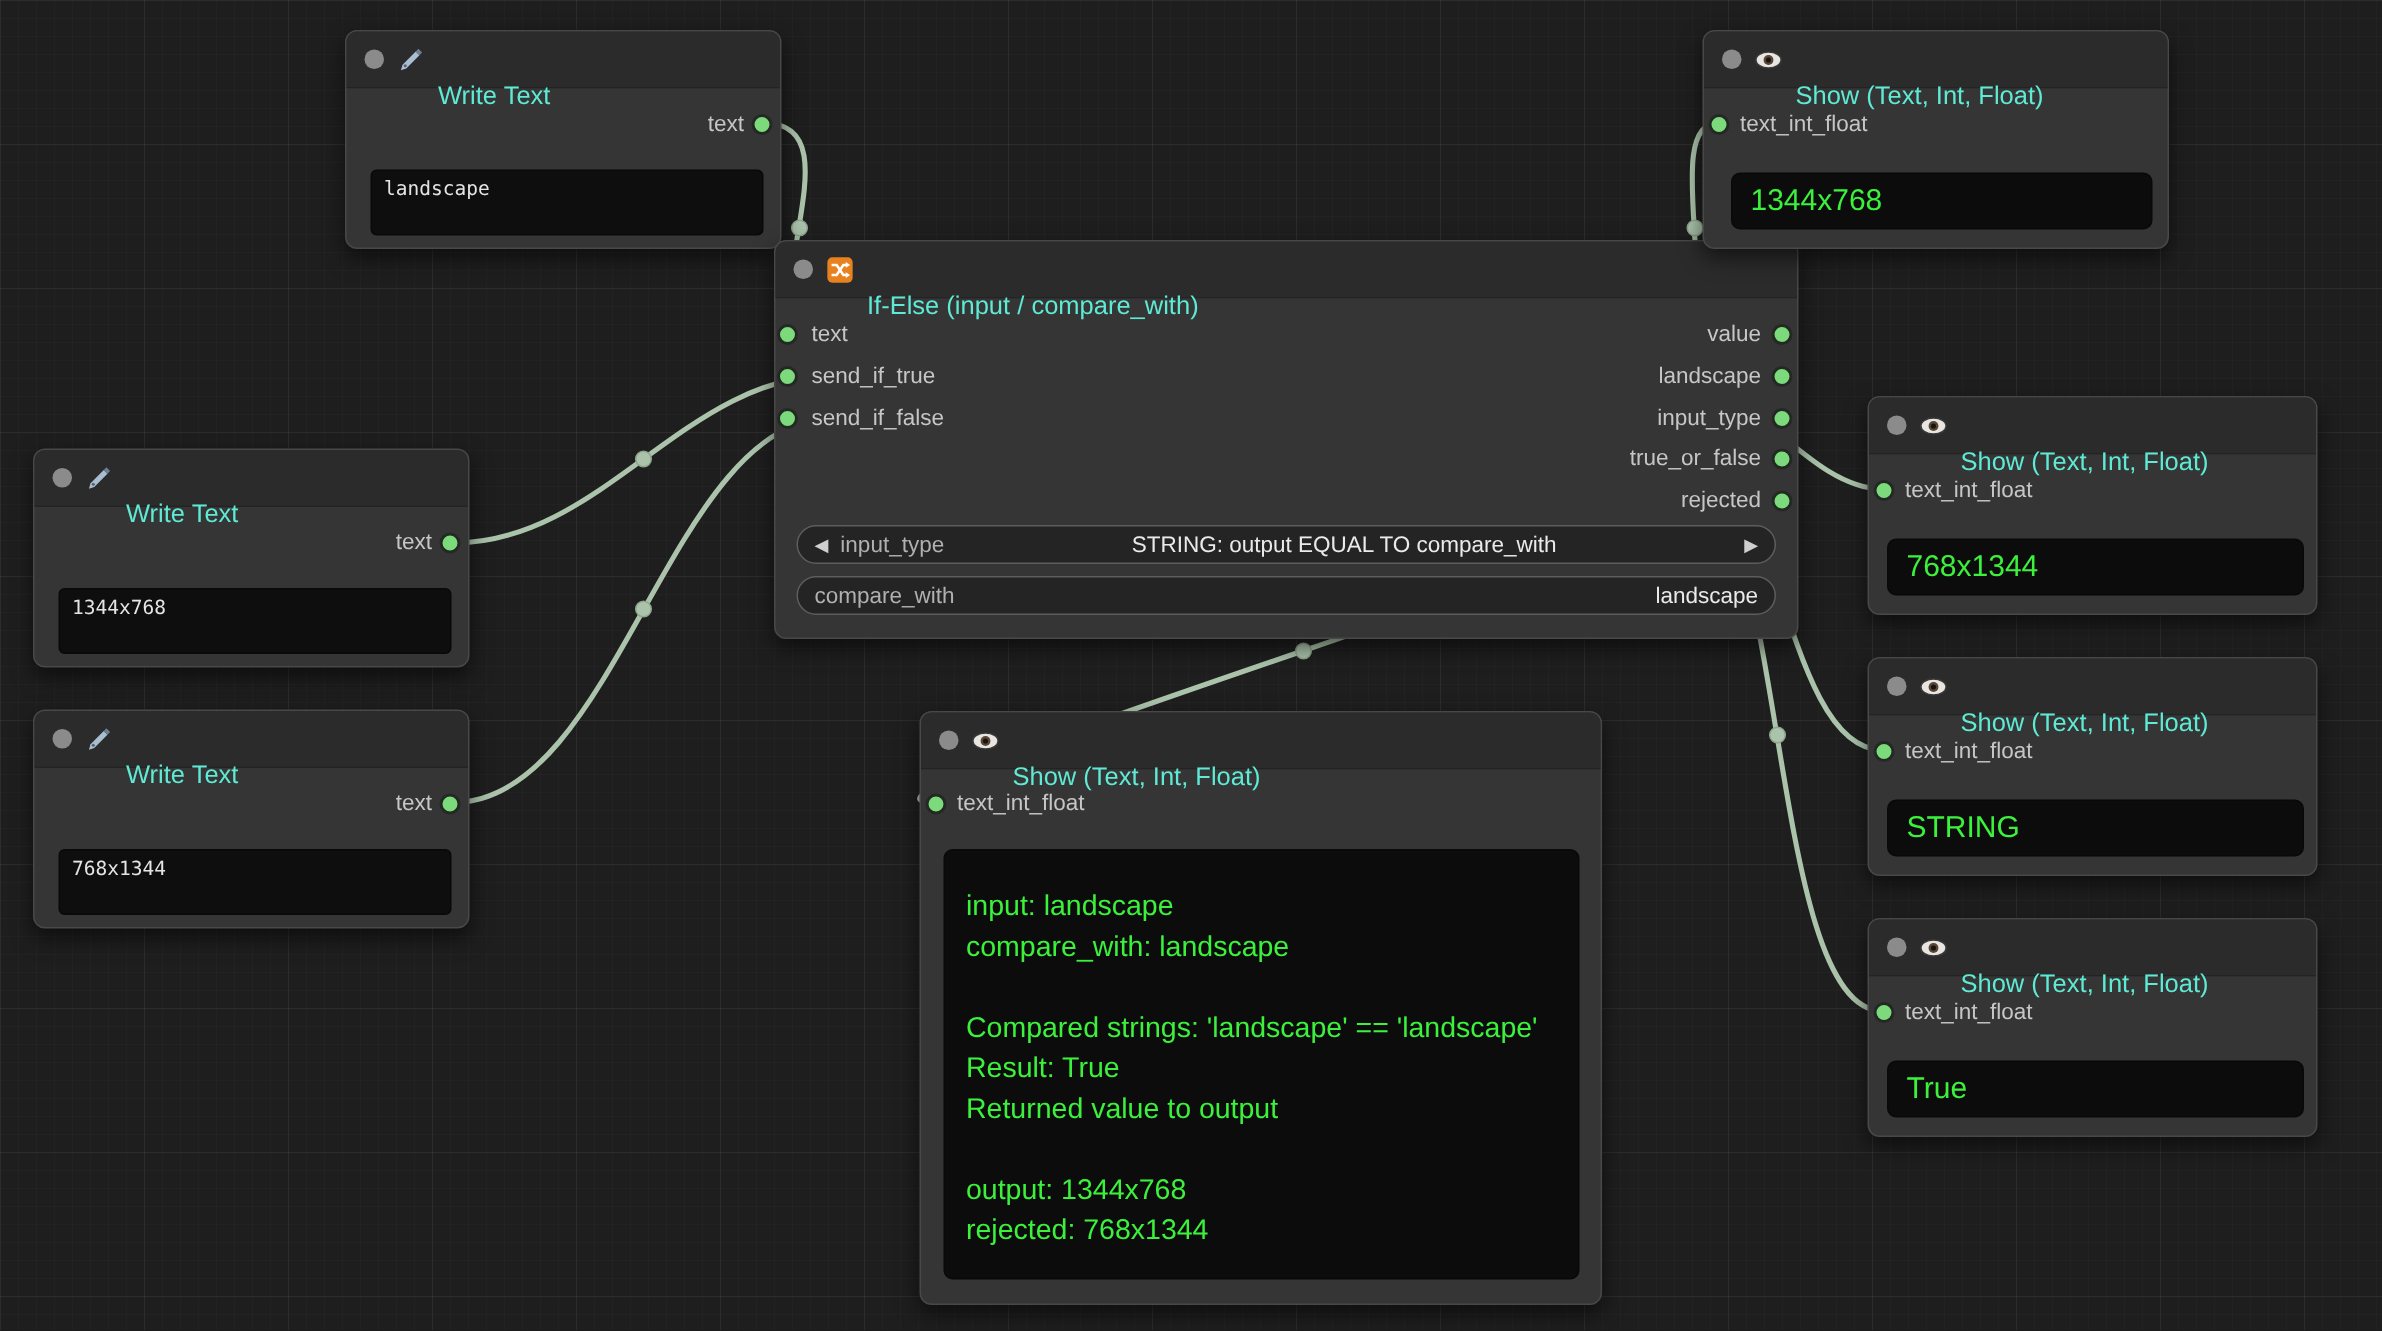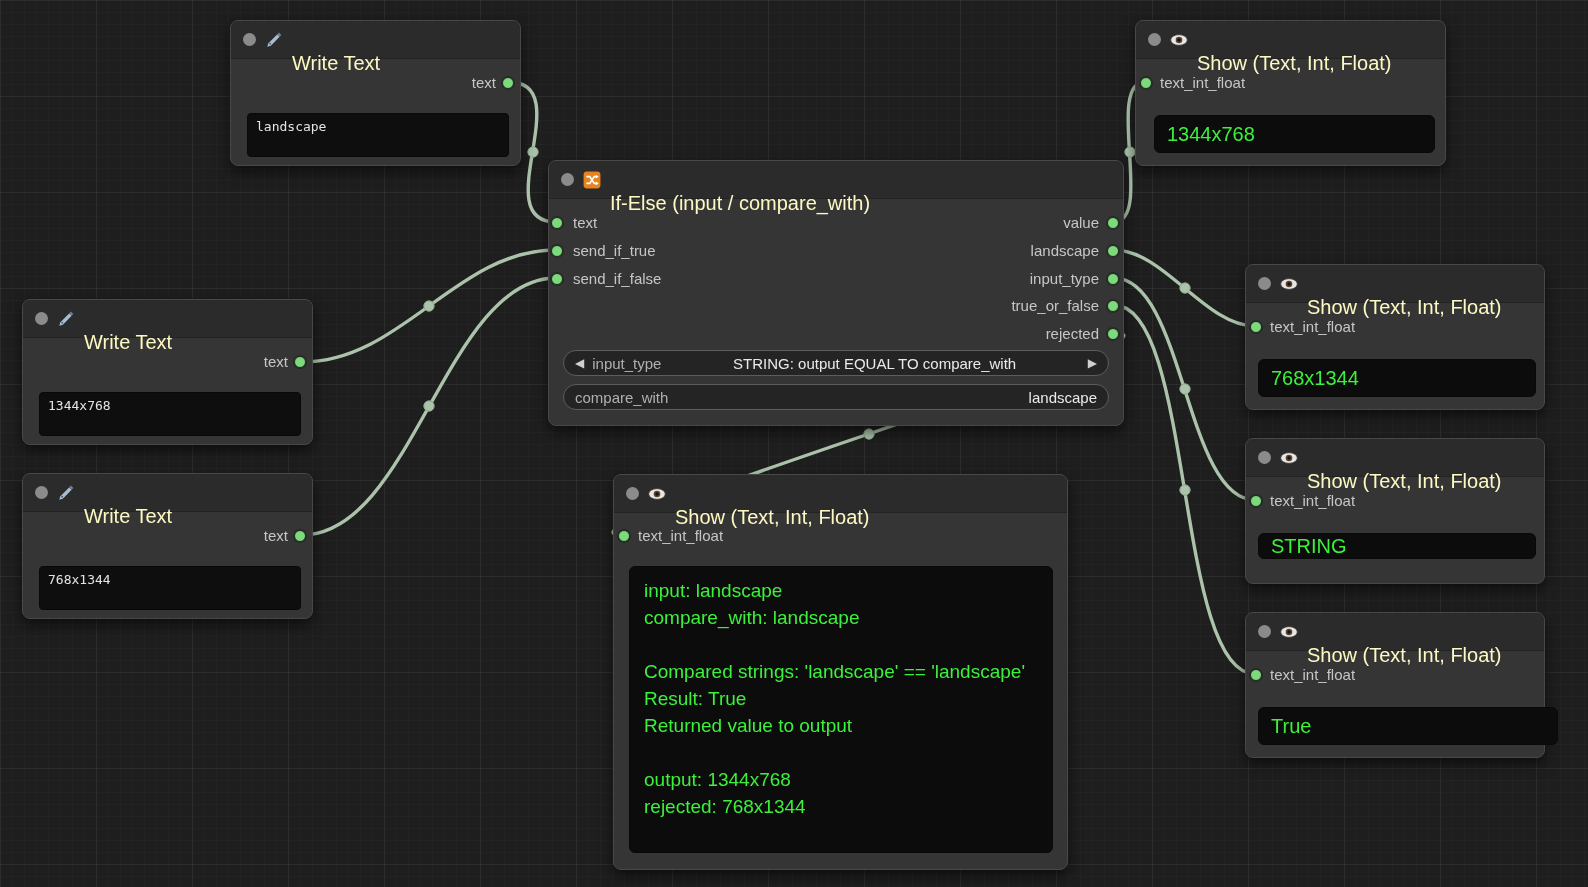--- a/index.html
+++ b/index.html
@@ -39,21 +39,21 @@
     border-radius: 7px 7px 0 0;
     display: flex; align-items: center; gap: 9px;
     padding: 0 12px;
   }
   .tdot {
     width: 13px; height: 13px; border-radius: 50%;
     background: #8b8b8b; flex: 0 0 auto;
   }
   .ticon { width: 18px; height: 18px; flex: 0 0 auto; display: inline-flex; }
   .ticon svg { width: 18px; height: 18px; }
-  .ttext { color: #fef9c3; font-size: 20px; white-space: nowrap; overflow: hidden; margin-top: 48px; }
+  .ttext { color: #5eead4; font-size: 17px; white-space: nowrap; overflow: hidden; margin-top: 48px; }
 
   .port {
     position: absolute;
     width: 12px; height: 12px; border-radius: 50%;
     background: #7cd97c;
     border: 1px solid #1f2b1f;
     box-shadow: 0 0 0 1px rgba(0,0,0,0.25);
   }
   .slot {
     position: absolute;
@@ -81,21 +81,21 @@
     color: #3bf13b;
     font-size: 20px;
     display: flex; align-items: center;
     padding: 0 12px;
     overflow: hidden;
   }
   .disp.multi {
     display: block;
     font-size: 19px;
     line-height: 27px;
-    padding: 10px 14px;
+    padding: 24px 14px;
     white-space: pre-line;
   }
 
   .widget {
     position: absolute; left: 14px; right: 14px; height: 26px;
     background: #242424;
     border: 1px solid #5d5d5d;
     border-radius: 13px;
     display: flex; align-items: center; gap: 8px;
     padding: 0 11px;
@@ -175,21 +175,21 @@
             <circle cx="4.6" cy="11.4" r="0.9" fill="#54626f"></circle>
           </svg>
       </span>
       <span class="ttext">Write Text</span>
     </div>
     <span class="slot out" style="right:24px;top:52px">text</span>
     <span class="port" style="right:6px;top:56px"></span>
     <div class="ta" style="left:16px;top:92px;width:262px;height:44px">768x1344</div>
   </div>
 
-  <div class="node" style="left:548px;top:160px;width:576px;height:266px">
+  <div class="node" style="left:516px;top:160px;width:683px;height:266px">
     <div class="titlebar">
       <span class="tdot"></span>
       <span class="ticon">
         <svg viewBox="0 0 16 16">
             <rect x="0.5" y="0.5" width="15" height="15" rx="3" fill="#e8821e"></rect>
             <path d="M3 5 h3 l4 6 h2.4" stroke="#fff" stroke-width="1.5" fill="none"></path>
             <path d="M3 11 h3 l4 -6 h2.4" stroke="#fff" stroke-width="1.5" fill="none"></path>
             <path d="M14 5 l-2.6 -1.7 v3.4 Z" fill="#fff"></path>
             <path d="M14 11 l-2.6 -1.7 v3.4 Z" fill="#fff"></path>
           </svg>
@@ -268,38 +268,38 @@
         <svg viewBox="0 0 18 12">
             <ellipse cx="9" cy="6" rx="8.4" ry="5.4" fill="#e9e6e2" stroke="#3a3a3a"></ellipse>
             <circle cx="9" cy="6" r="3.3" fill="#5a4632"></circle>
             <circle cx="9" cy="6" r="1.7" fill="#151515"></circle>
           </svg>
       </span>
       <span class="ttext">Show (Text, Int, Float)</span>
     </div>
     <span class="port" style="left:4px;top:56px"></span>
     <span class="slot" style="left:24px;top:52px">text_int_float</span>
-    <div class="disp" style="left:12px;top:94px;width:278px;height:26px">STRING</div>
+    <div class="disp" style="left:12px;top:94px;width:278px;height:38px">STRING</div>
   </div>
 
   <div class="node" style="left:1245px;top:612px;width:300px;height:146px">
     <div class="titlebar">
       <span class="tdot"></span>
       <span class="ticon">
         <svg viewBox="0 0 18 12">
             <ellipse cx="9" cy="6" rx="8.4" ry="5.4" fill="#e9e6e2" stroke="#3a3a3a"></ellipse>
             <circle cx="9" cy="6" r="3.3" fill="#5a4632"></circle>
             <circle cx="9" cy="6" r="1.7" fill="#151515"></circle>
           </svg>
       </span>
       <span class="ttext">Show (Text, Int, Float)</span>
     </div>
     <span class="port" style="left:4px;top:56px"></span>
     <span class="slot" style="left:24px;top:52px">text_int_float</span>
-    <div class="disp" style="left:12px;top:94px;width:300px;height:38px">True</div>
+    <div class="disp" style="left:12px;top:94px;width:278px;height:38px">True</div>
   </div>
 
   <div class="node" style="left:613px;top:474px;width:455px;height:396px">
     <div class="titlebar">
       <span class="tdot"></span>
       <span class="ticon">
         <svg viewBox="0 0 18 12">
             <ellipse cx="9" cy="6" rx="8.4" ry="5.4" fill="#e9e6e2" stroke="#3a3a3a"></ellipse>
             <circle cx="9" cy="6" r="3.3" fill="#5a4632"></circle>
             <circle cx="9" cy="6" r="1.7" fill="#151515"></circle>

